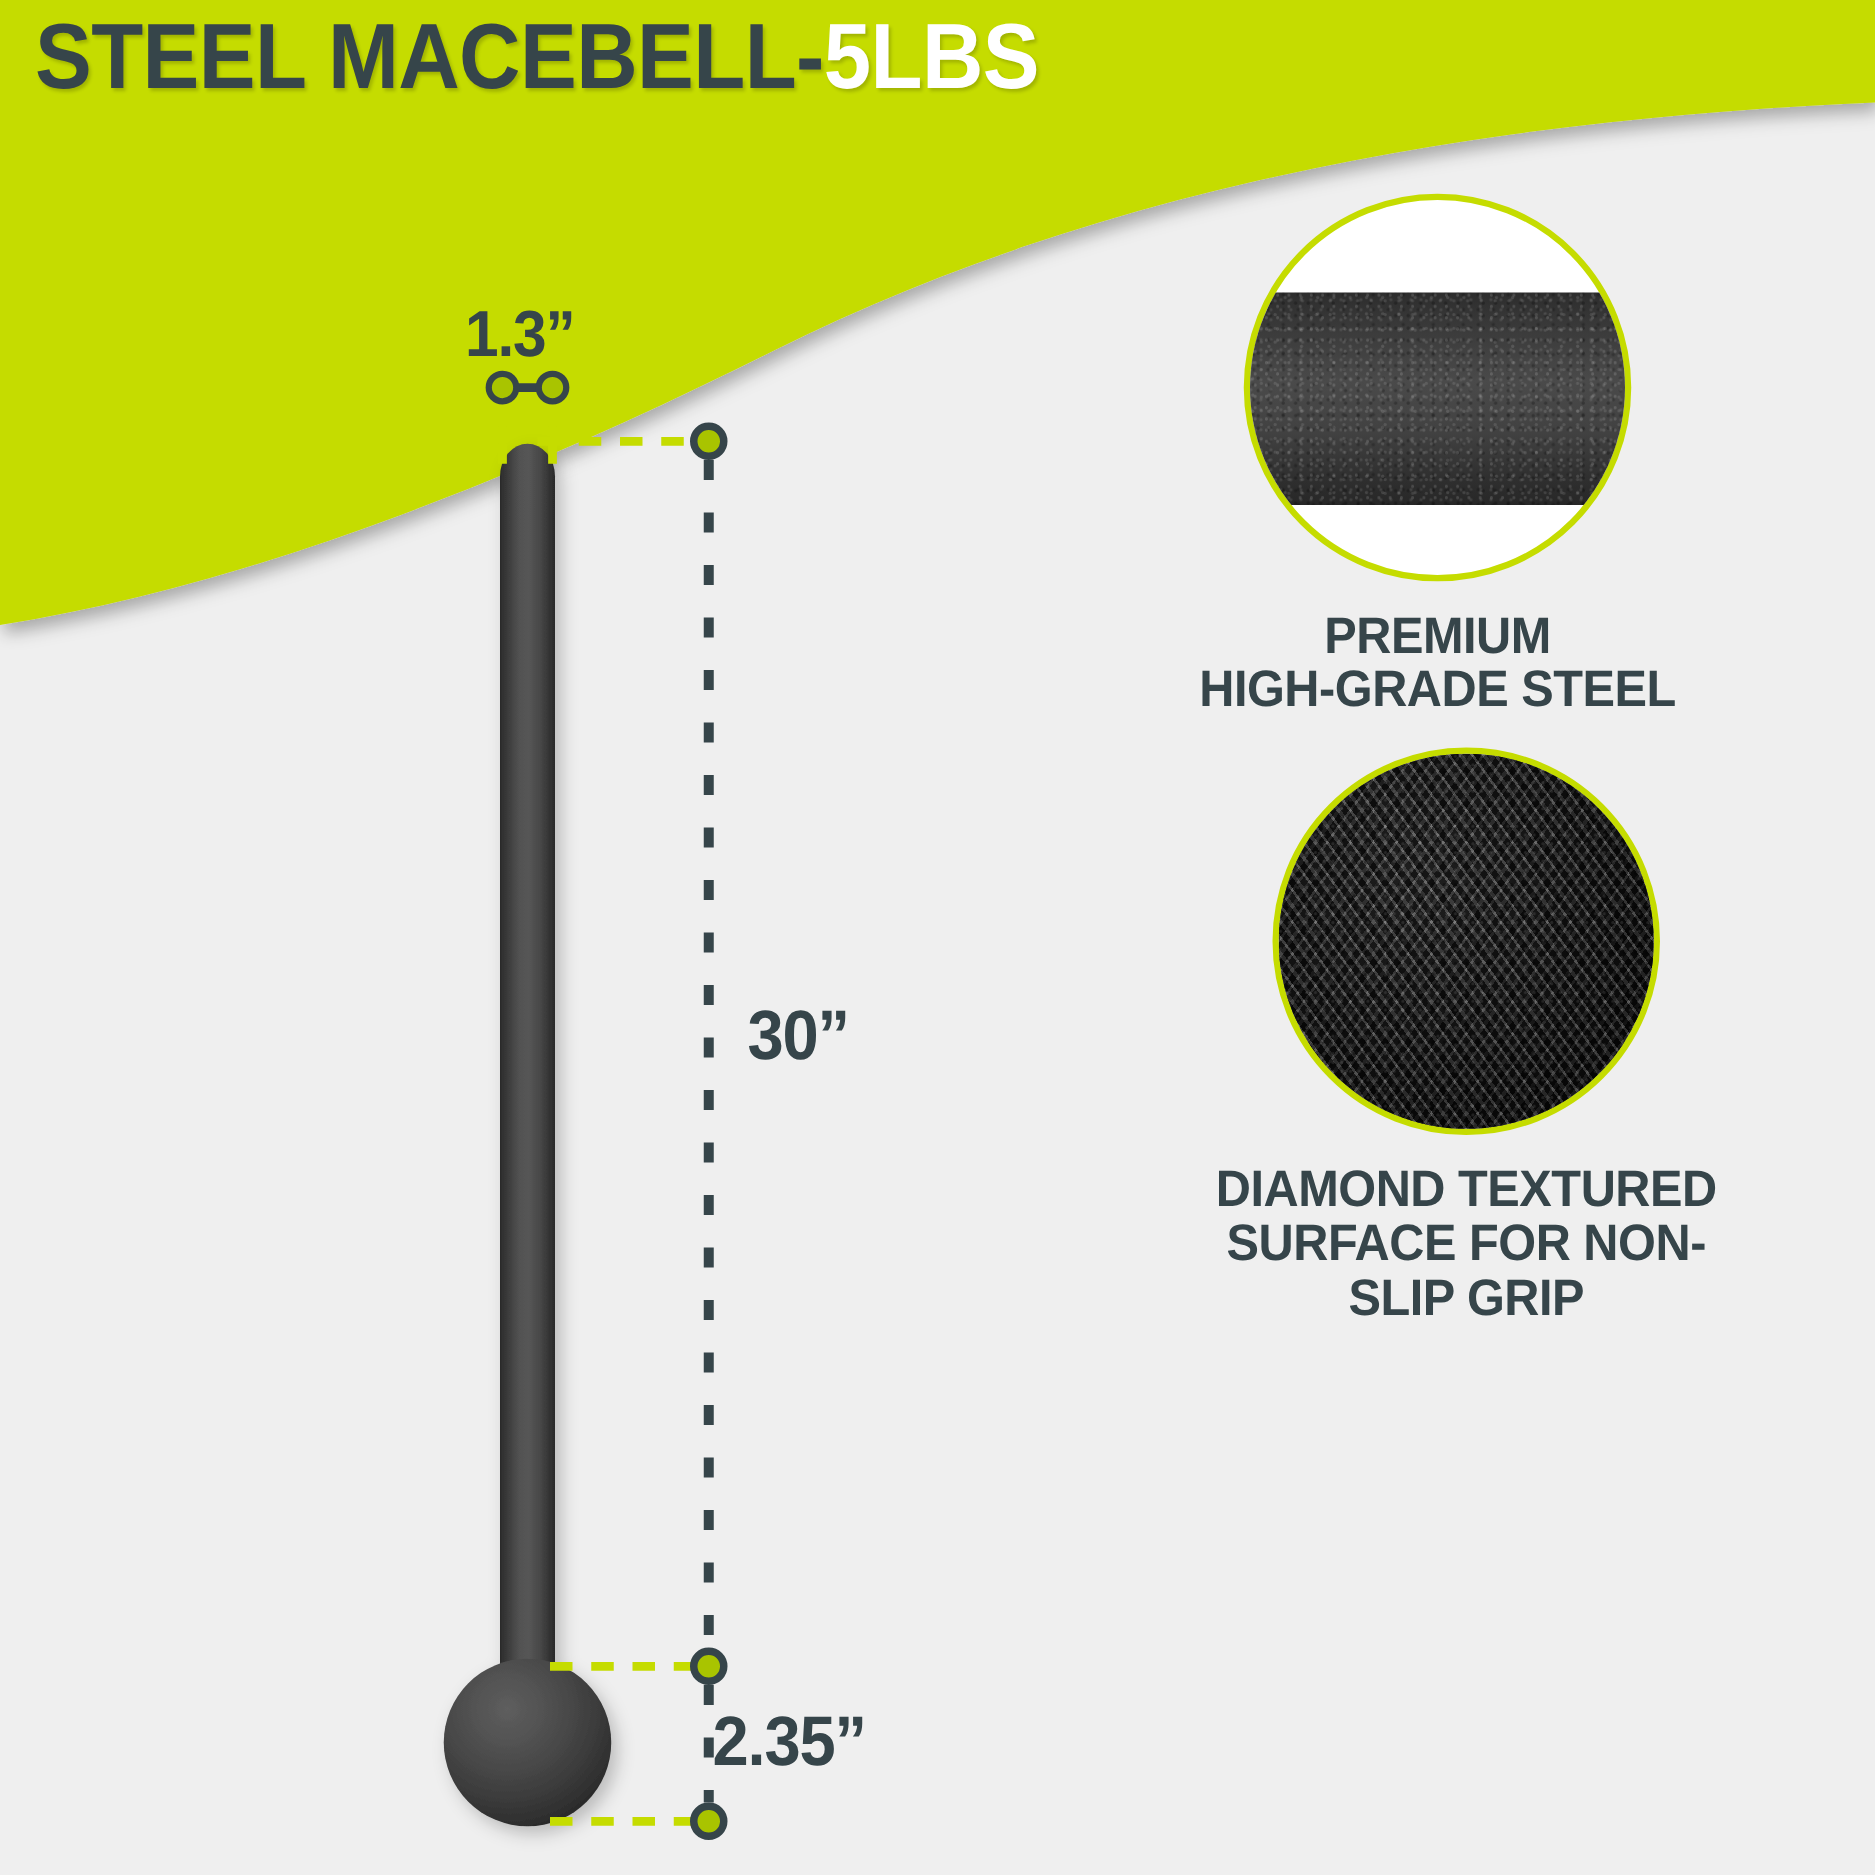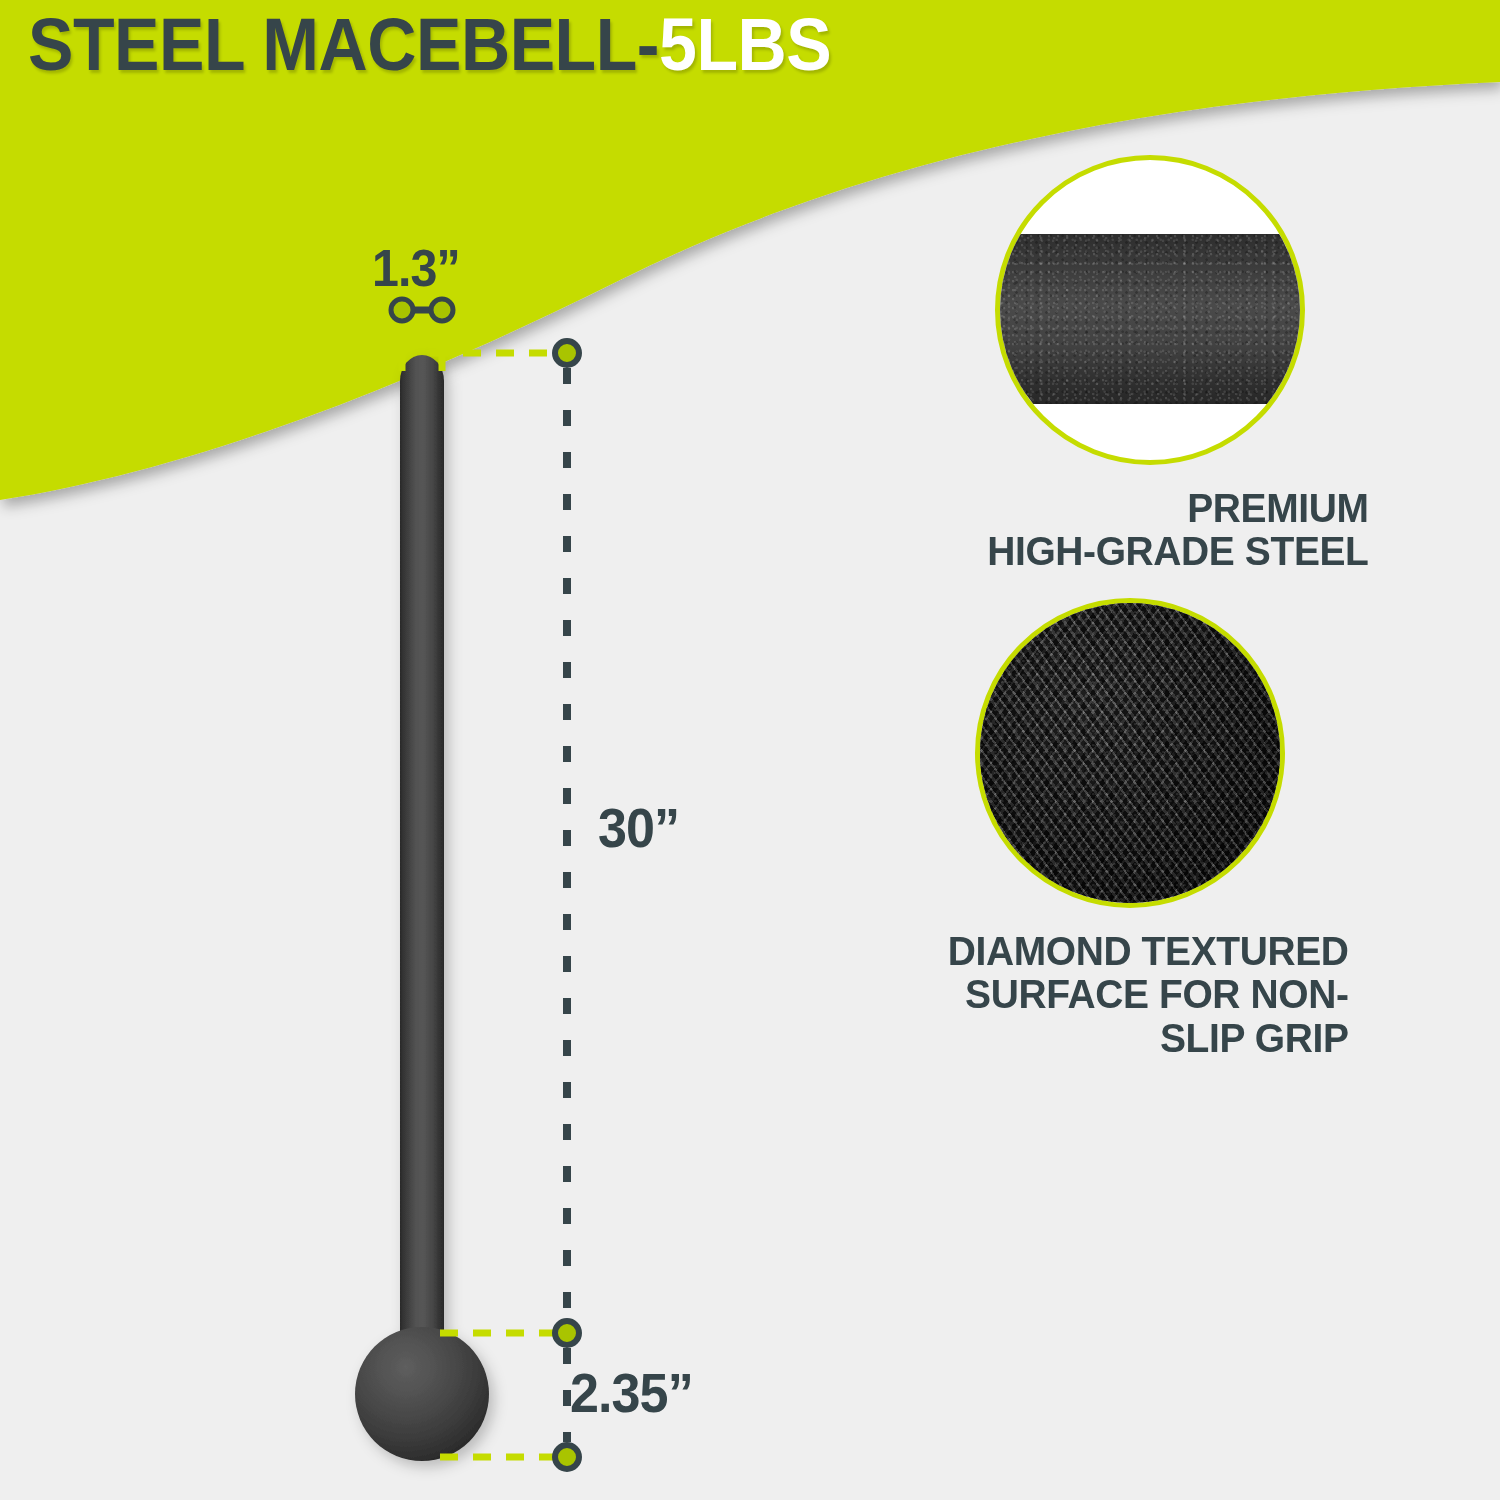--- a/index.html
+++ b/index.html
@@ -64,24 +64,24 @@
     white-space: nowrap;
   }
   #dim-width-label { left: 372px; top: 238px; font-size: 52px; }
   #dim-length-label { left: 598px; top: 795px; font-size: 56px; }
   #dim-ball-label   { left: 570px; top: 1360px; font-size: 56px; }
 
   
   .feature {
     position: absolute;
     width: 460px;
-    text-align: right;
+    text-align: center;
   }
   #feature-0 { left: 920px; top: 155px; }
-  #feature-1 { left: 900px; top: 598px; }
+  #feature-1 { left: 943px; top: 598px; }
   #feature-2 { left: 920px; top: 1032px; }
 
   .feature-circle {
     position: relative;
     width: 310px;
     height: 310px;
     margin: 0 auto;
     border-radius: 50%;
     border: 5px solid #c5dc00;
     background: #ffffff;

